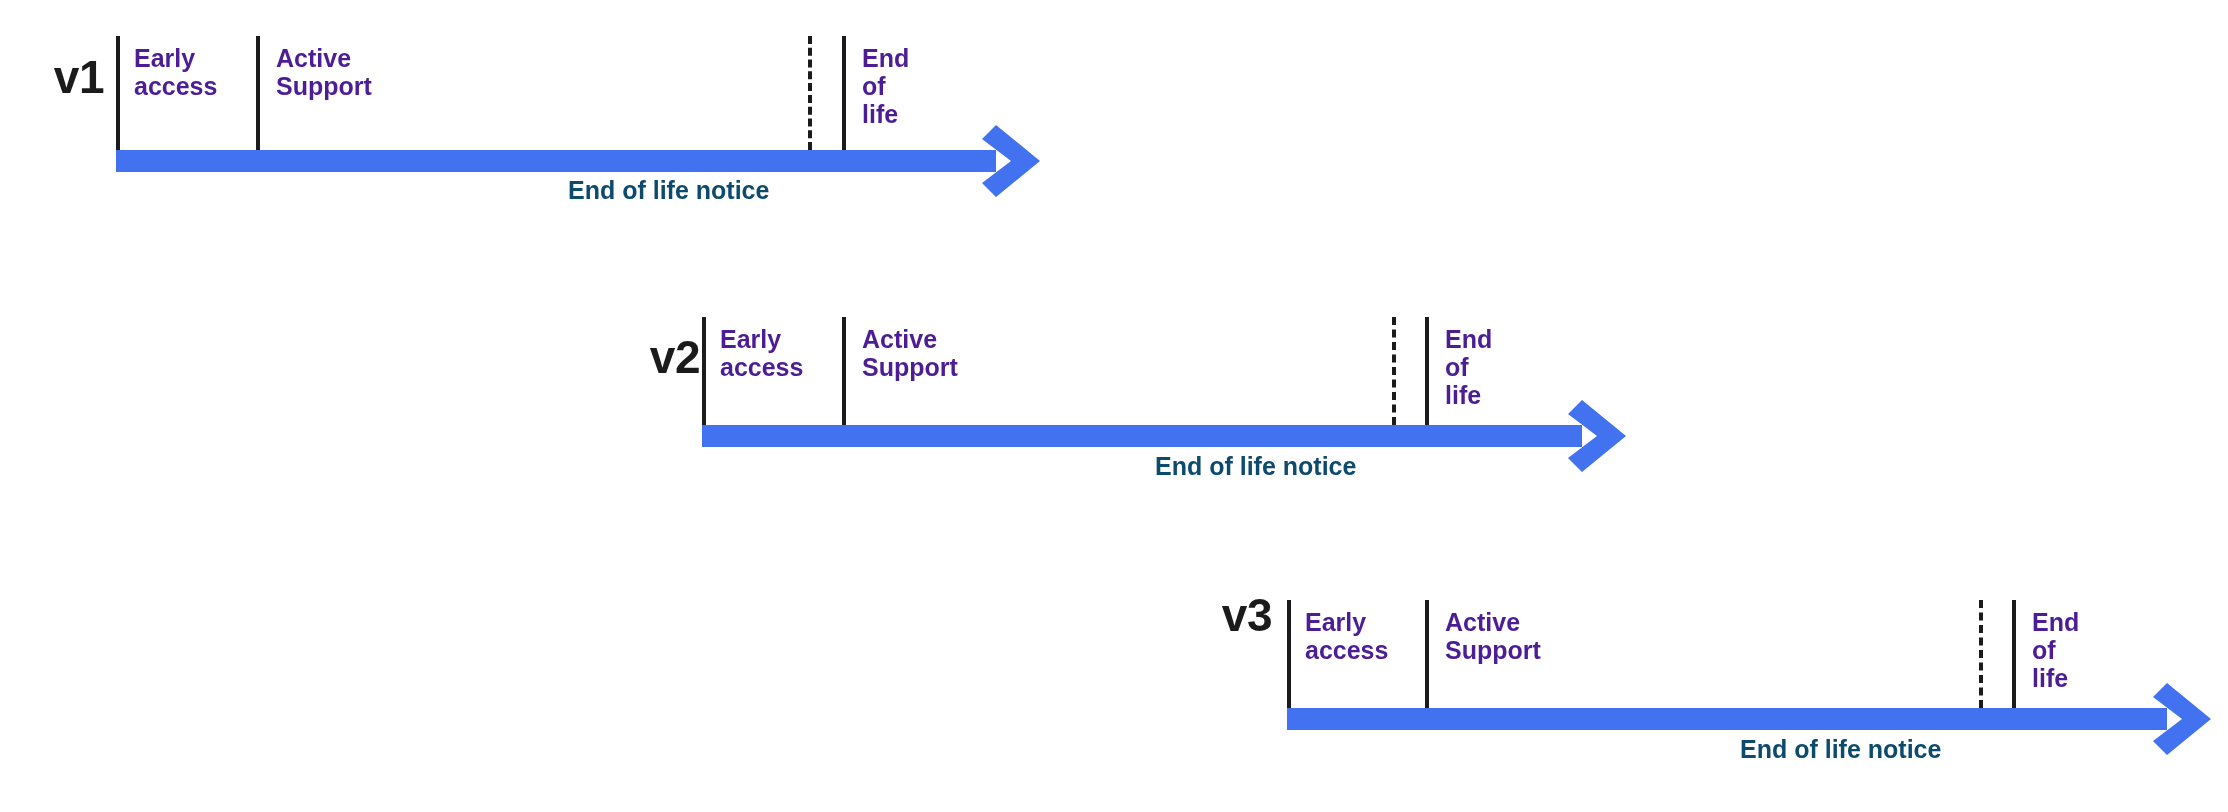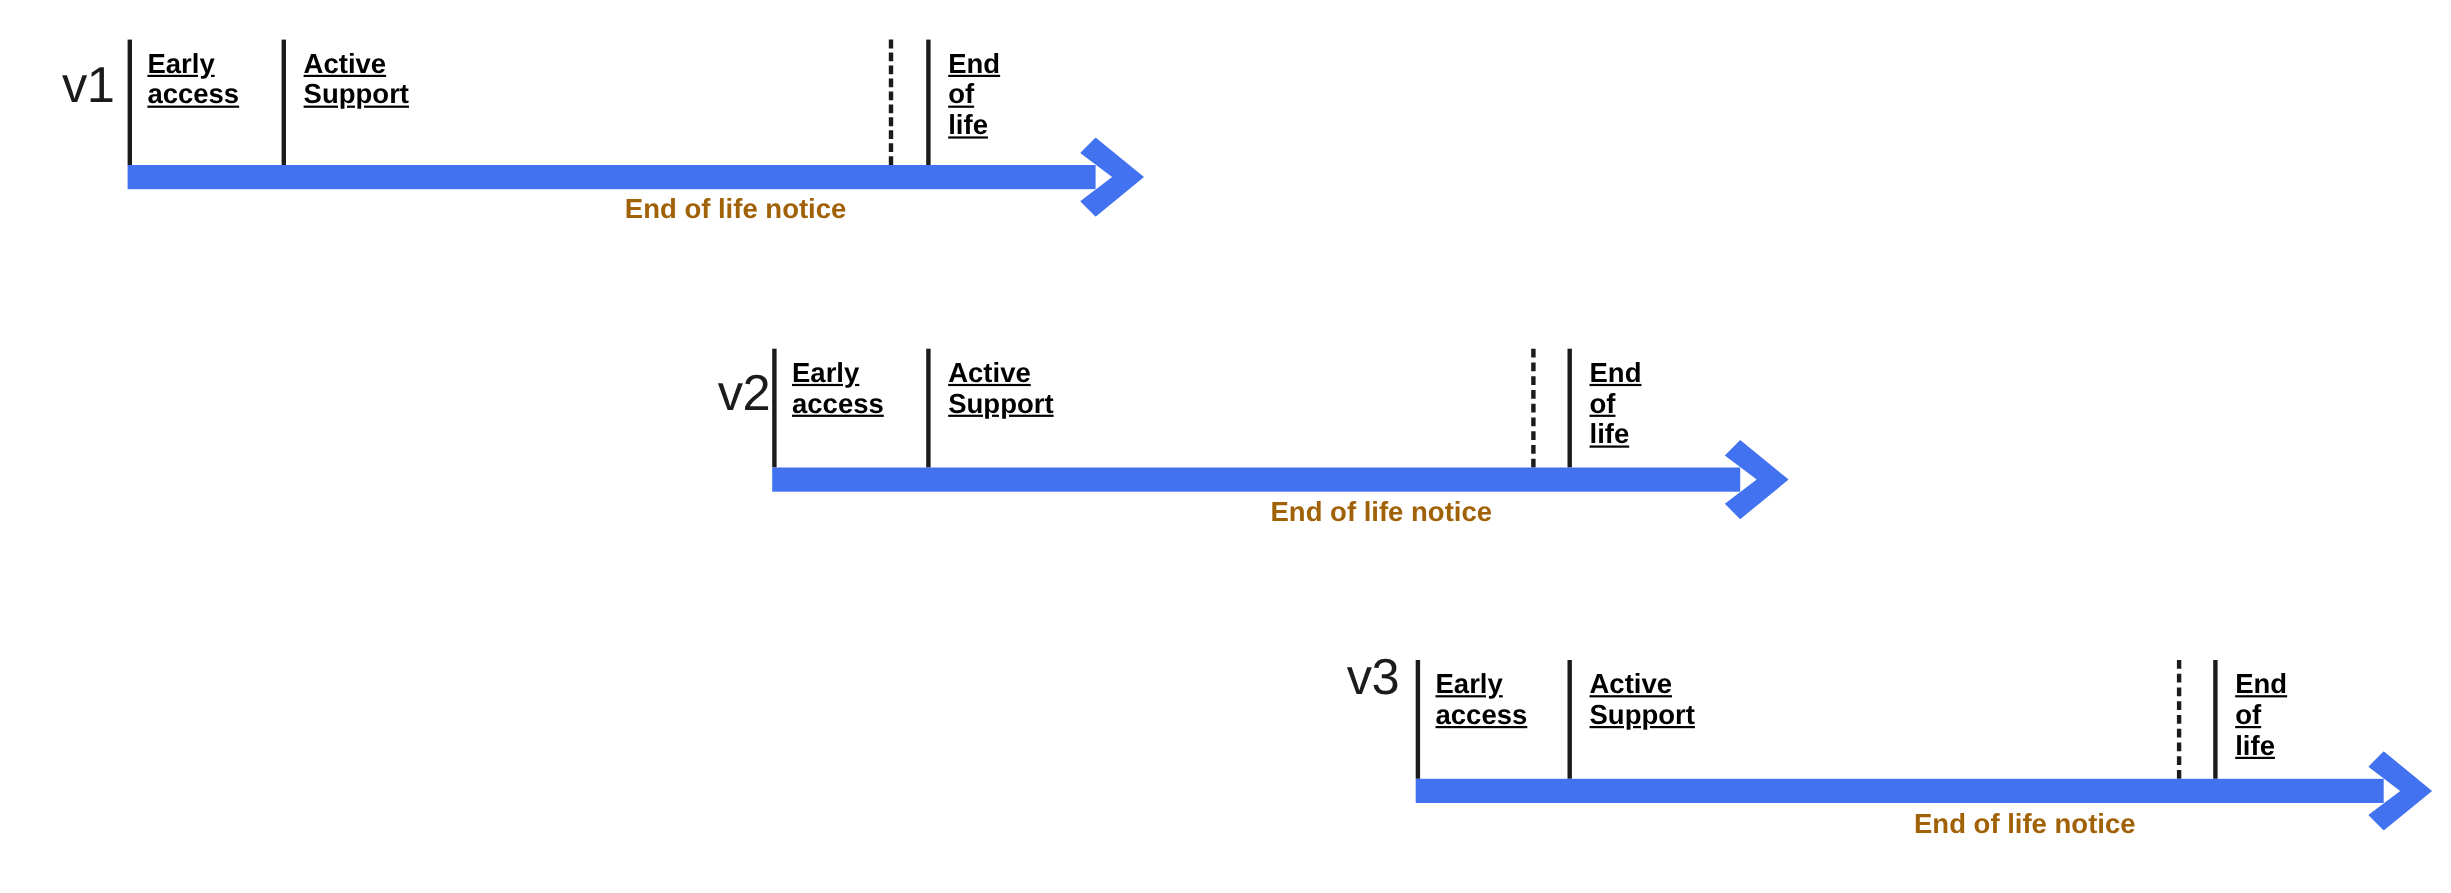--- a/index.html
+++ b/index.html
@@ -24,21 +24,21 @@
   .version-row {
     position: absolute;
     left: 0;
     top: 0;
   }
 
   
   .version-label {
     position: absolute;
     font-size: 46px;
-    font-weight: 400;
+    font-weight: 700;
     color: #1b1b1b;
     letter-spacing: -0.5px;
     line-height: 1;
     white-space: nowrap;
     text-align: right;
   }
 
   
   .phase-divider {
     position: absolute;
@@ -51,45 +51,44 @@
     position: absolute;
     width: 0;
     border-left: 4px dashed #1b1b1b;
   }
 
   
   .phase-label {
     position: absolute;
     font-size: 25px;
     font-weight: 700;
-    color: #000000;
+    color: #4c1d95;
     line-height: 1.12;
     white-space: pre-line;
-    text-decoration: underline;
   }
 
   
   .timeline-bar {
     position: absolute;
     height: 22px;
     background: #4272f0;
   }
 
   
   .timeline-arrow {
     position: absolute;
     display: block;
   }
 
   
   .notice-label {
     position: absolute;
     font-size: 25px;
     font-weight: 700;
-    color: #a16207;
+    color: #0c4a6e;
     line-height: 1;
     white-space: nowrap;
   }
 </style>
 </head>
 <body>
 
 <div class="timeline-diagram">
 
 <div class="version-row">

